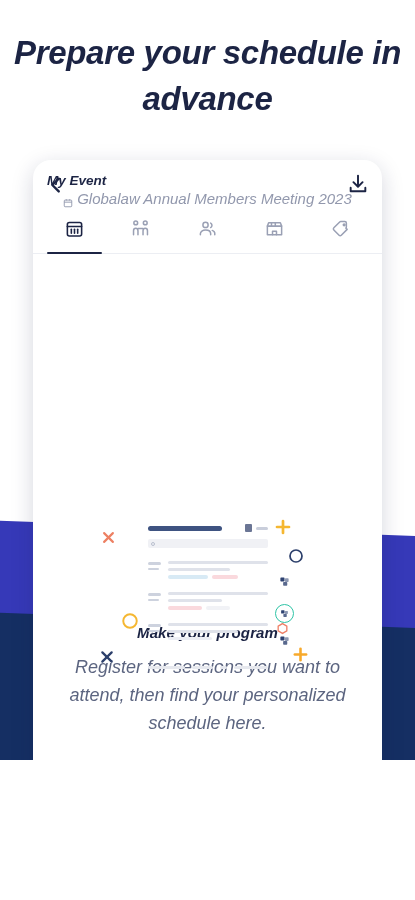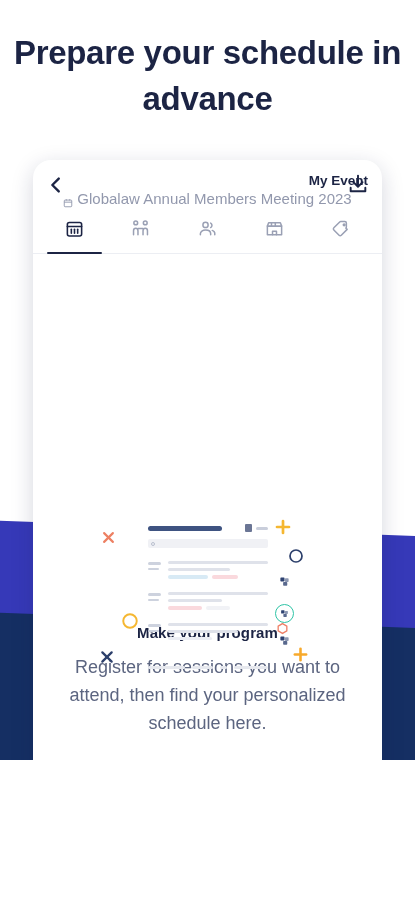--- a/index.html
+++ b/index.html
@@ -11,20 +11,21 @@
     background: #ffffff;
     font-family: "Liberation Sans", sans-serif;
   }
 
   #stage {
     position: relative;
     width: 415px;
     height: 760px;
     background: #ffffff;
     overflow: hidden;
+    font-style: italic;
   }
 
   
   .band-royal {
     position: absolute;
     left: -20px;
     top: 520px;
     width: 460px;
     height: 130px;
     background: #3639b8;
@@ -85,21 +86,21 @@
     color: #1c2444;
   }
   .dl-icon {
     position: absolute;
     right: 13px;
     top: 13px;
     width: 22px;
     height: 24px;
     color: #1c2444;
   }
-  .hdr-center { text-align: right; }
+  .hdr-center { text-align: left; }
   .hdr-title {
     font-size: 13.5px;
     font-weight: 700;
     color: #1c2444;
     line-height: 18px;
   }
   .hdr-sub-row {
     display: flex;
     align-items: center;
     justify-content: center;

